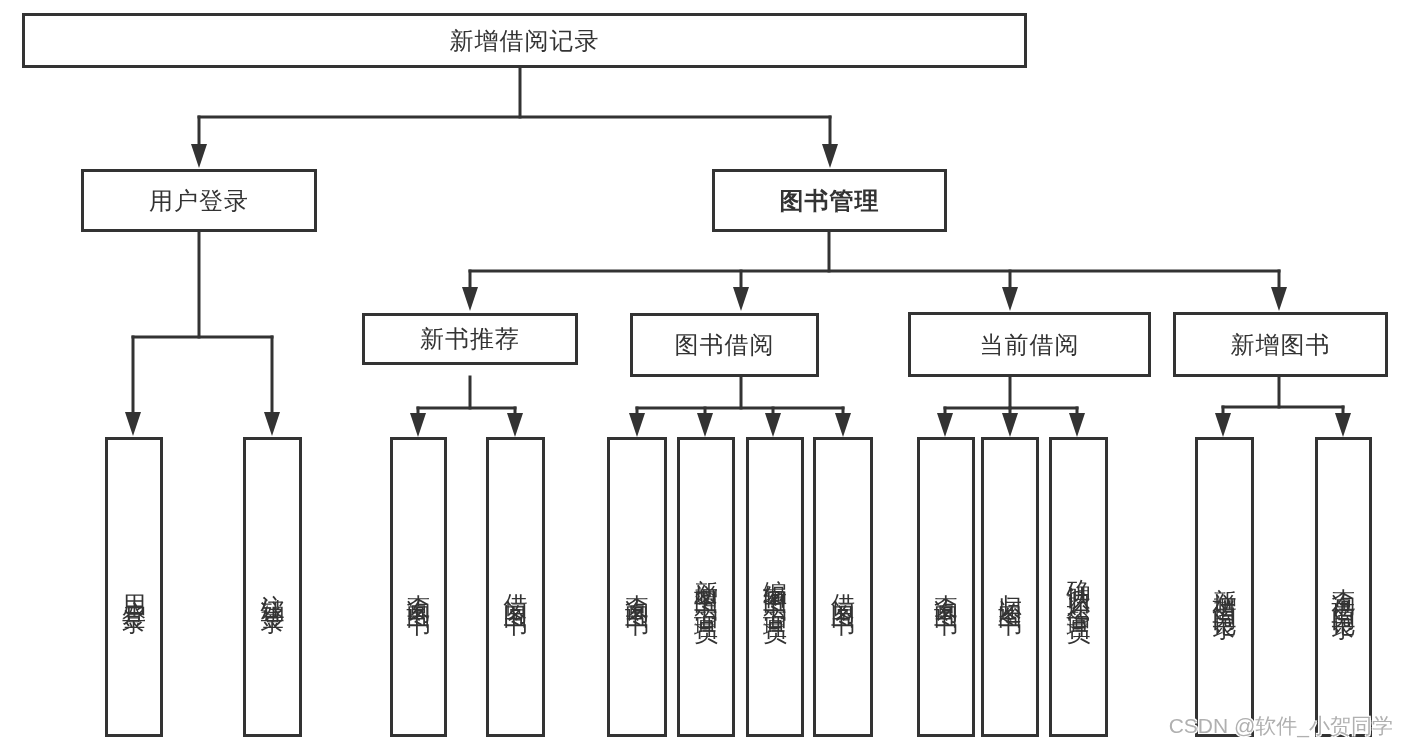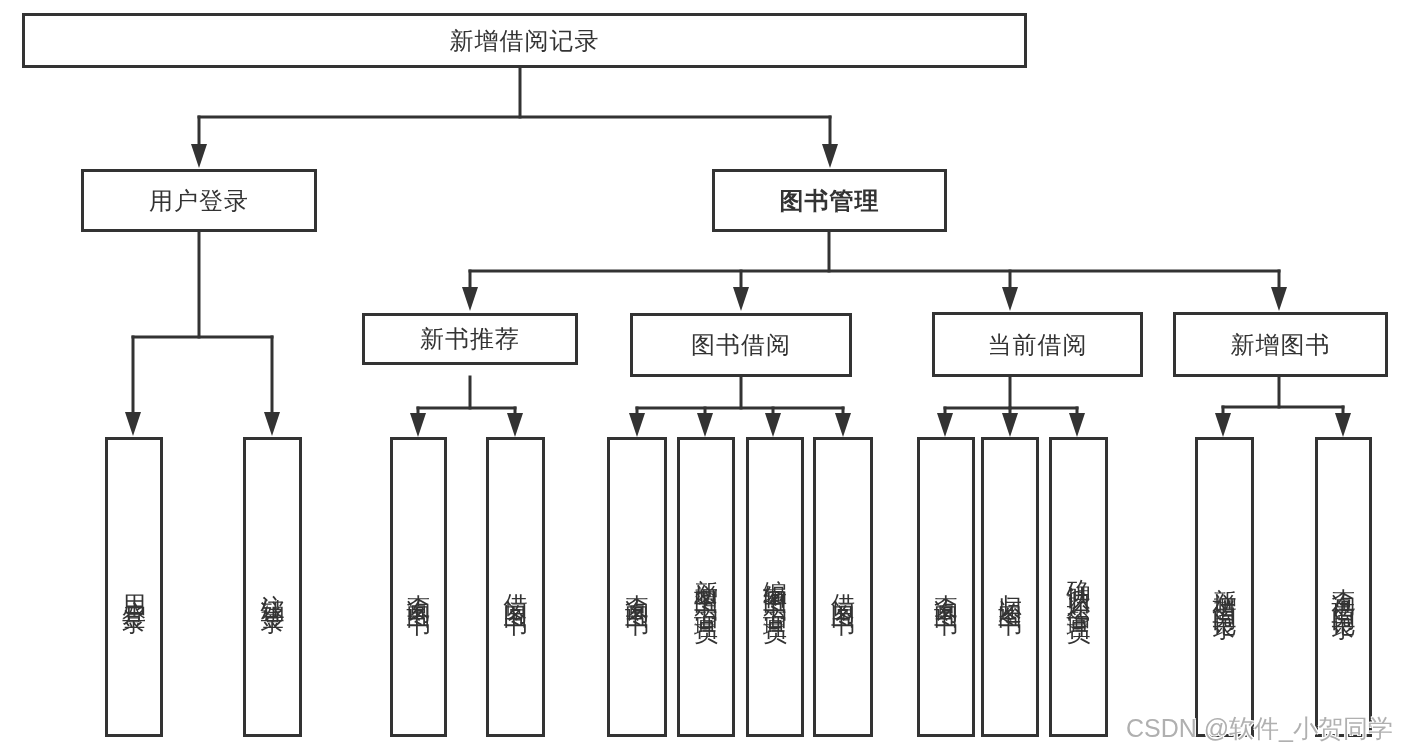--- a/index.html
+++ b/index.html
@@ -43,21 +43,21 @@
   .v {
     writing-mode: vertical-rl;
     text-orientation: mixed;
     font-size: 24px;
     letter-spacing: 6px;
     line-height: 1;
   }
   .watermark {
     position: absolute;
     right: 12px; top: 712px;
-    font-size: 25px;
+    font-size: 21px;
     color: var(--watermark);
     text-shadow: 1px 1px 0 #ffffff, -1px -1px 0 #ffffff, 1px -1px 0 #ffffff, -1px 1px 0 #ffffff;
     z-index: 10;
     white-space: nowrap;
   }
 </style>
 </head>
 <body>
 
 <div class="canvas">
@@ -137,22 +137,22 @@
       <polygon points="1335,413 1351,413 1343,437"></polygon>
     </g>
   </svg>
 
   <div class="box h" style="left:22px; top:13px; width:1005px; height:55px;">新增借阅记录</div>
 
   <div class="box h" style="left:81px; top:169px; width:236px; height:63px;">用户登录</div>
   <div class="box h" style="left:712px; top:169px; width:235px; height:63px;font-weight:bold;">图书管理</div>
 
   <div class="box h" style="left:362px; top:313px; width:216px; height:52px;">新书推荐</div>
-  <div class="box h" style="left:630px; top:313px; width:222px; height:64px;">图书借阅</div>
-  <div class="box h" style="left:908px; top:312px; width:211px; height:65px;margin-left:24px;">当前借阅</div>
+  <div class="box h" style="left:630px; top:313px; width:189px; height:64px;">图书借阅</div>
+  <div class="box h" style="left:908px; top:312px; width:243px; height:65px;">当前借阅</div>
   <div class="box h" style="left:1173px; top:312px; width:215px; height:65px;">新增图书</div>
 
   <div class="box v" style="left:105px; top:437px; width:58px; height:300px;">用户登录</div>
   <div class="box v" style="left:243px; top:437px; width:59px; height:300px;">注销登录</div>
 
   <div class="box v" style="left:390px; top:437px; width:57px; height:300px;">查询图书</div>
   <div class="box v" style="left:486px; top:437px; width:59px; height:300px;">借阅图书</div>
 
   <div class="box v" style="left:607px; top:437px; width:60px; height:300px;">查询图书</div>
   <div class="box v" style="left:677px; top:437px; width:58px; height:300px;">新增图书（管理员）</div>

